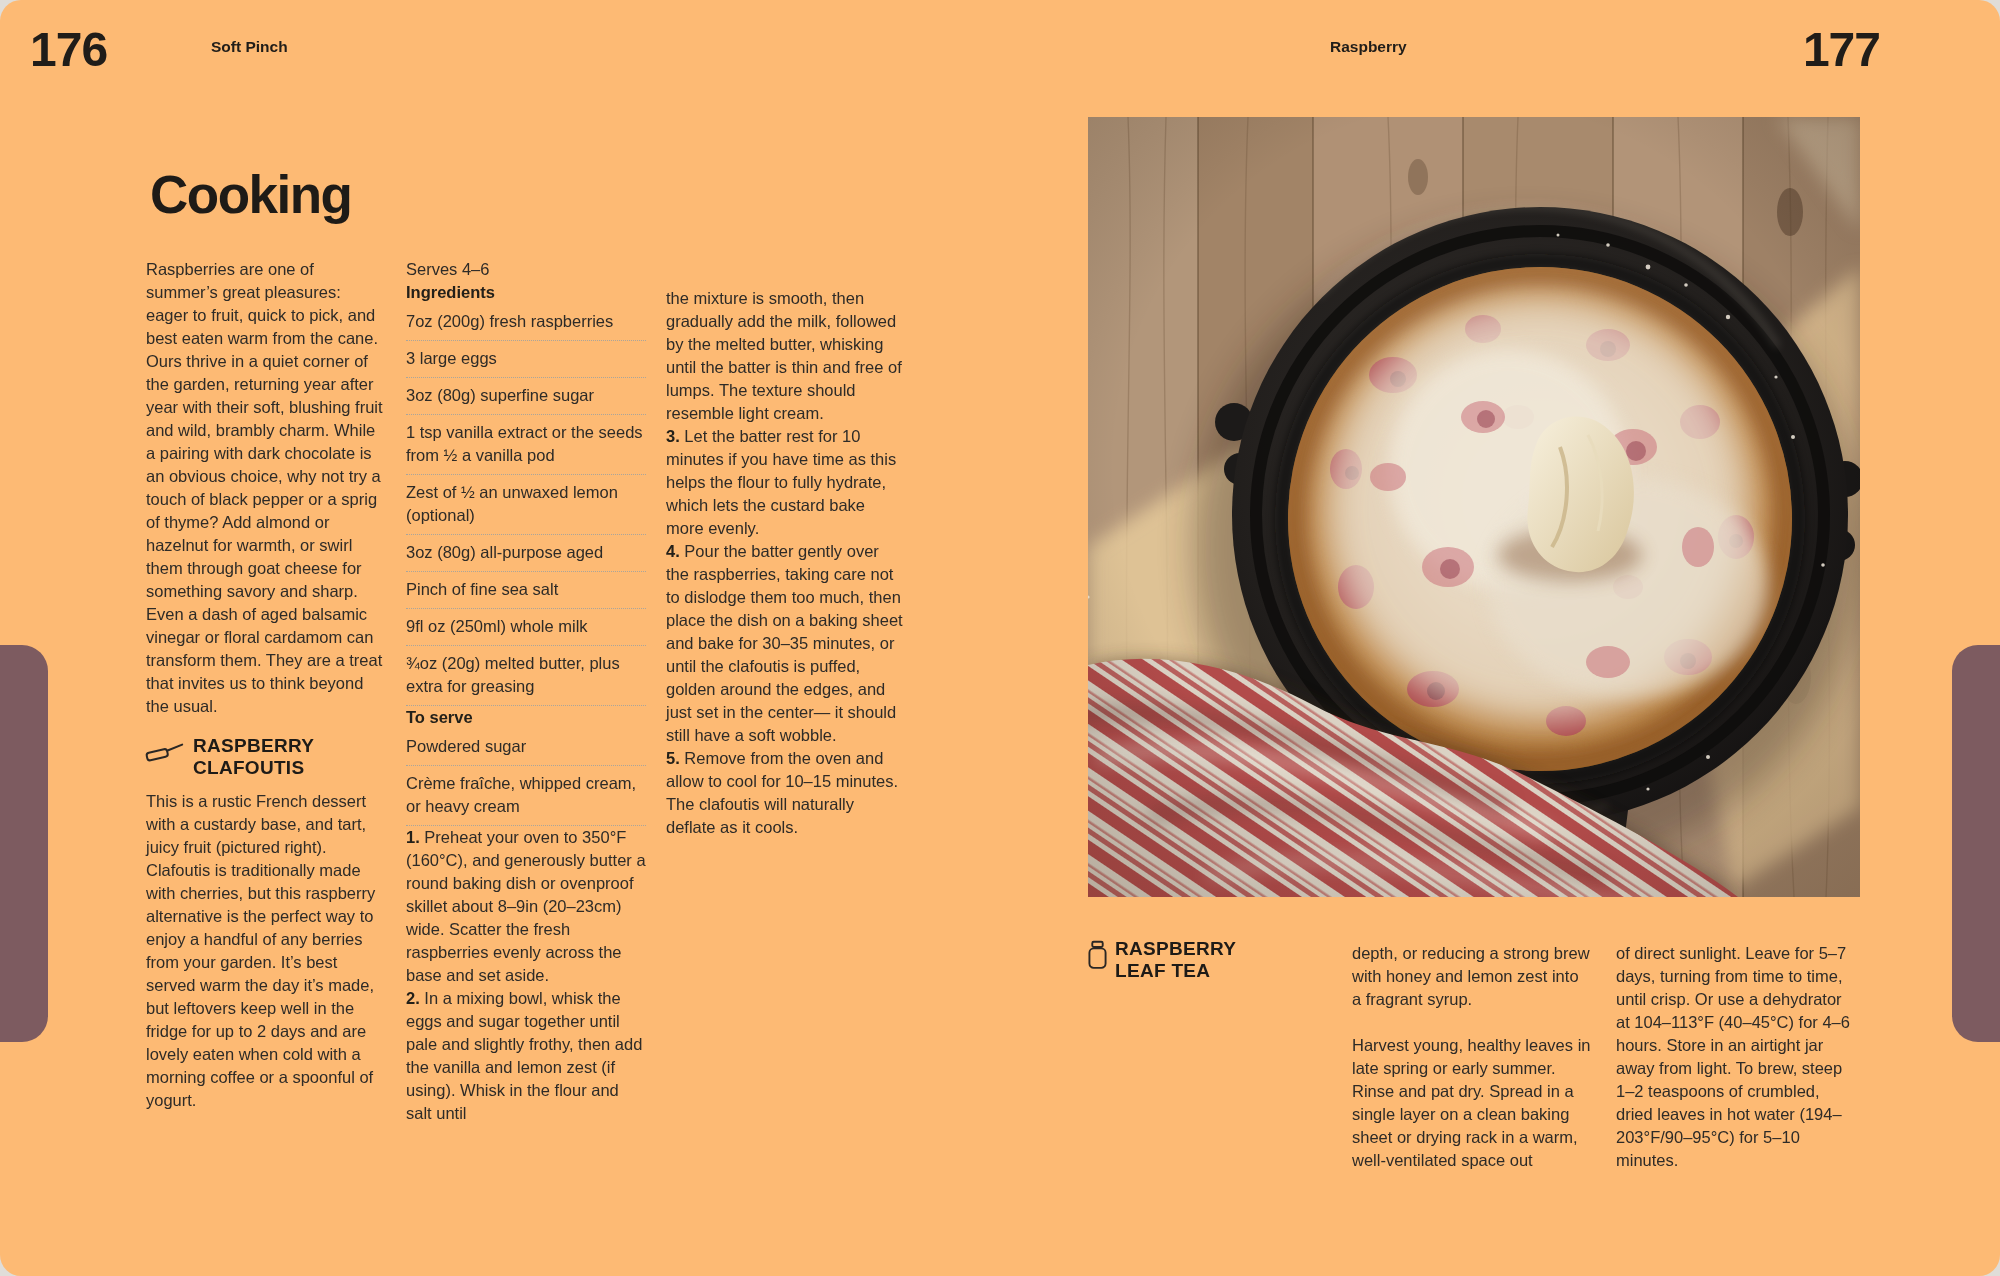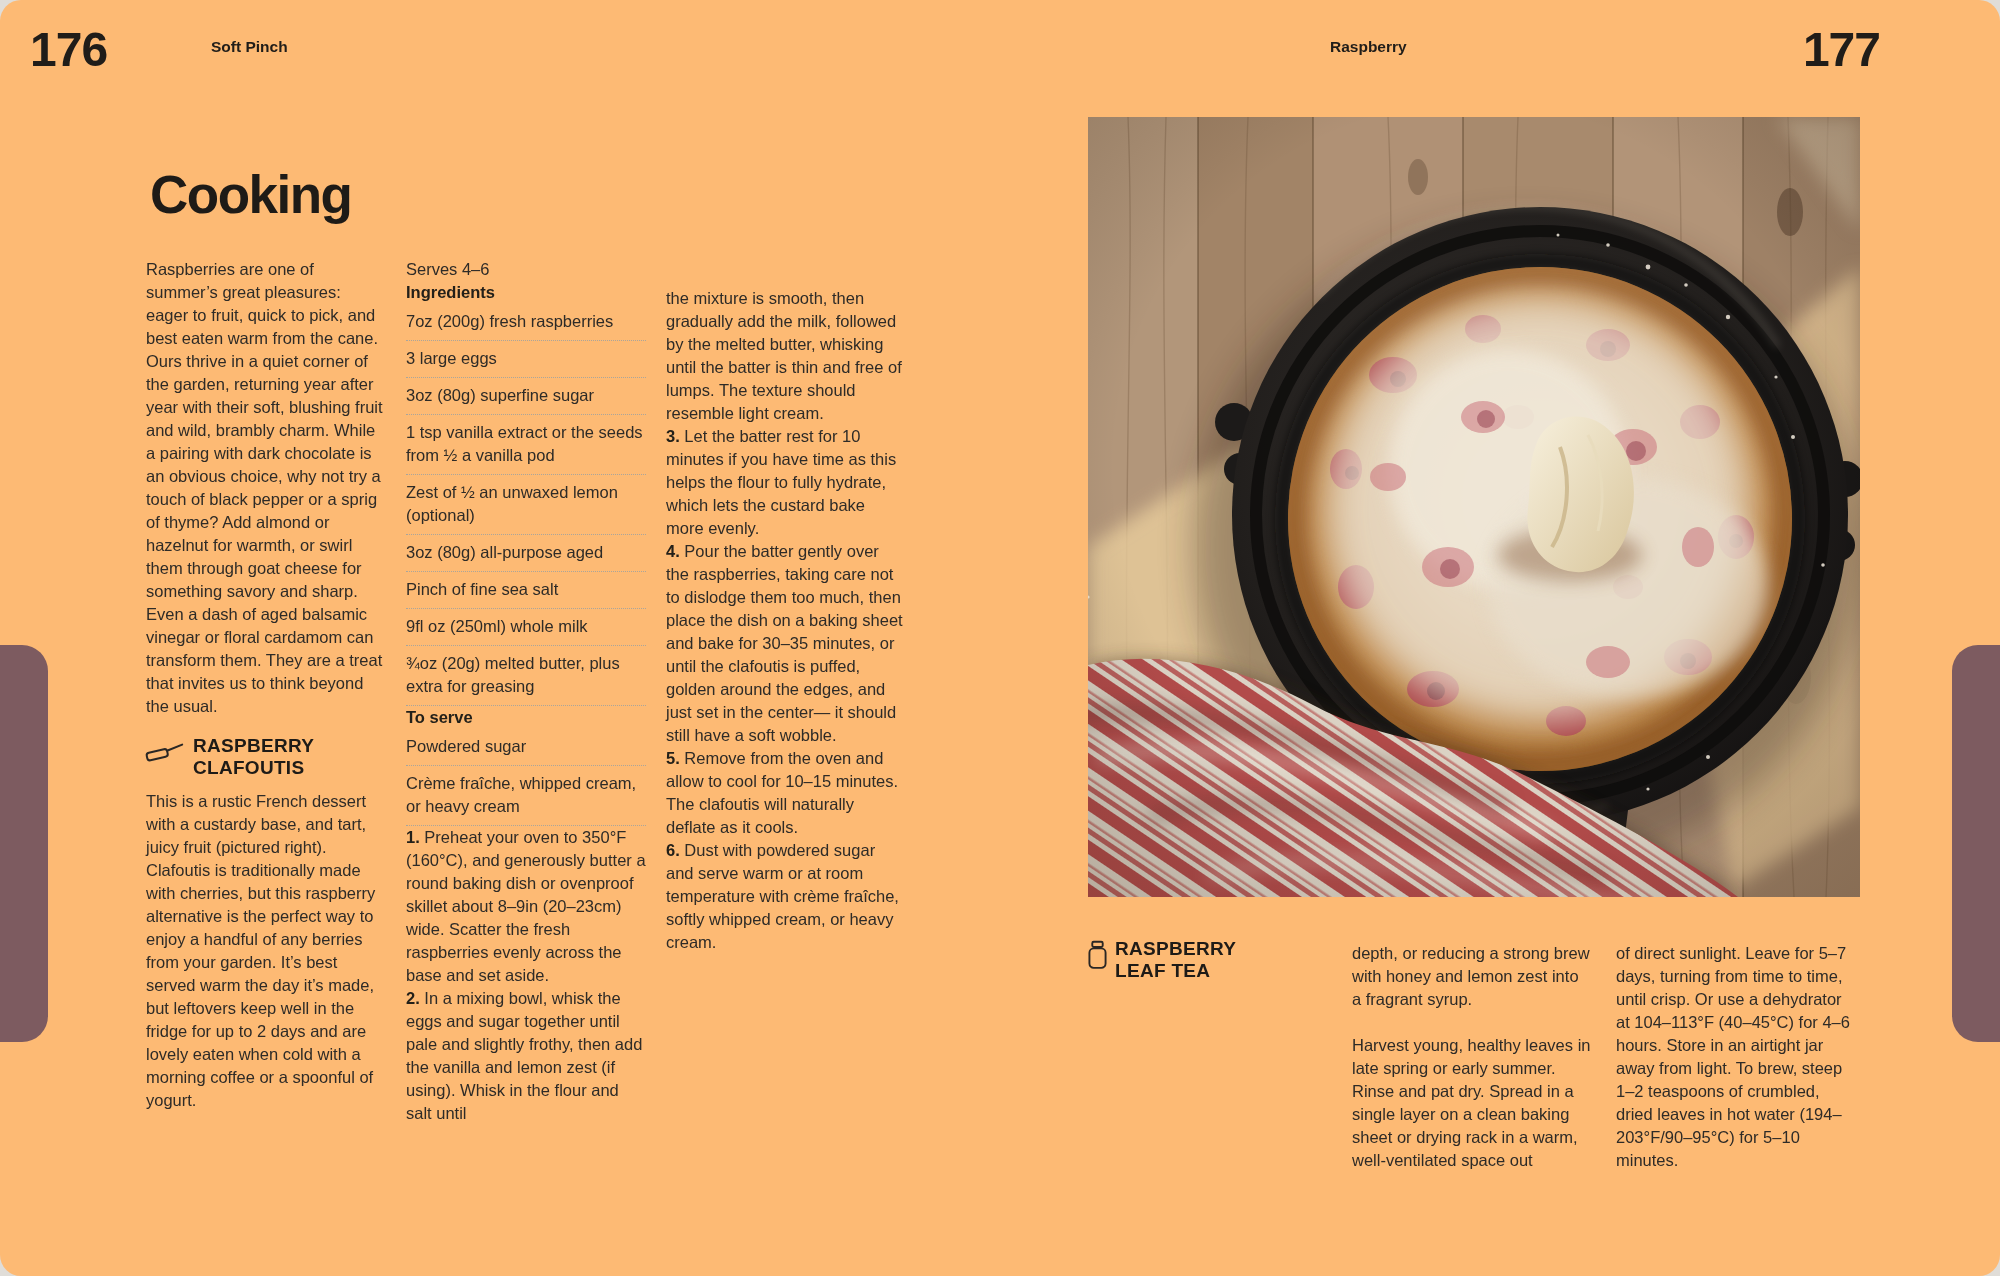--- a/index.html
+++ b/index.html
@@ -95,21 +95,20 @@
     <div class="ing-row">Crème fraîche, whipped cream, or heavy cream</div>
     <p class="step"><b>1.</b> <span>Preheat your oven to 350°F (160°C), and generously butter a round baking dish or ovenproof skillet about 8–9in (20–23cm) wide. Scatter the fresh raspberries evenly across the base and set aside.</span></p>
     <p class="step"><b>2.</b> <span>In a mixing bowl, whisk the eggs and sugar together until pale and slightly frothy, then add the vanilla and lemon zest (if using). Whisk in the flour and salt until</span></p>
   </div>
 
   <div class="col" style="left:666px;top:276px;margin-top:11px;">
     <p class="cont">the mixture is smooth, then gradually add the milk, followed by the melted butter, whisking until the batter is thin and free of lumps. The texture should resemble light cream.</p>
     <p class="step"><b>3.</b> <span>Let the batter rest for 10 minutes if you have time as this helps the flour to fully hydrate, which lets the custard bake more evenly.</span></p>
     <p class="step"><b>4.</b> <span>Pour the batter gently over the raspberries, taking care not to dislodge them too much, then place the dish on a baking sheet and bake for 30–35 minutes, or until the clafoutis is puffed, golden around the edges, and just set in the center— it should still have a soft wobble.</span></p>
     <p class="step"><b>5.</b> <span>Remove from the oven and allow to cool for 10–15 minutes. The clafoutis will naturally deflate as it cools.</span></p>
-    <p class="step"><b>6.</b> <span>Dust with powdered sugar and serve warm or at room temperature with crème fraîche, softly whipped cream, or heavy cream.</span></p>
   </div>
 
   <div class="photo" role="img" aria-label="Raspberry clafoutis in a cast-iron skillet, dusted with powdered sugar and topped with a dollop of cream, on a sunlit wooden table with a red-and-white striped linen towel">
     <svg viewBox="0 0 772 780" preserveAspectRatio="none">
       <defs>
         <radialGradient id="panG" cx="45%" cy="42%" r="65%">
           <stop offset="0%" stop-color="#383431"></stop>
           <stop offset="70%" stop-color="#211e1c"></stop>
           <stop offset="100%" stop-color="#121010"></stop>
         </radialGradient>

